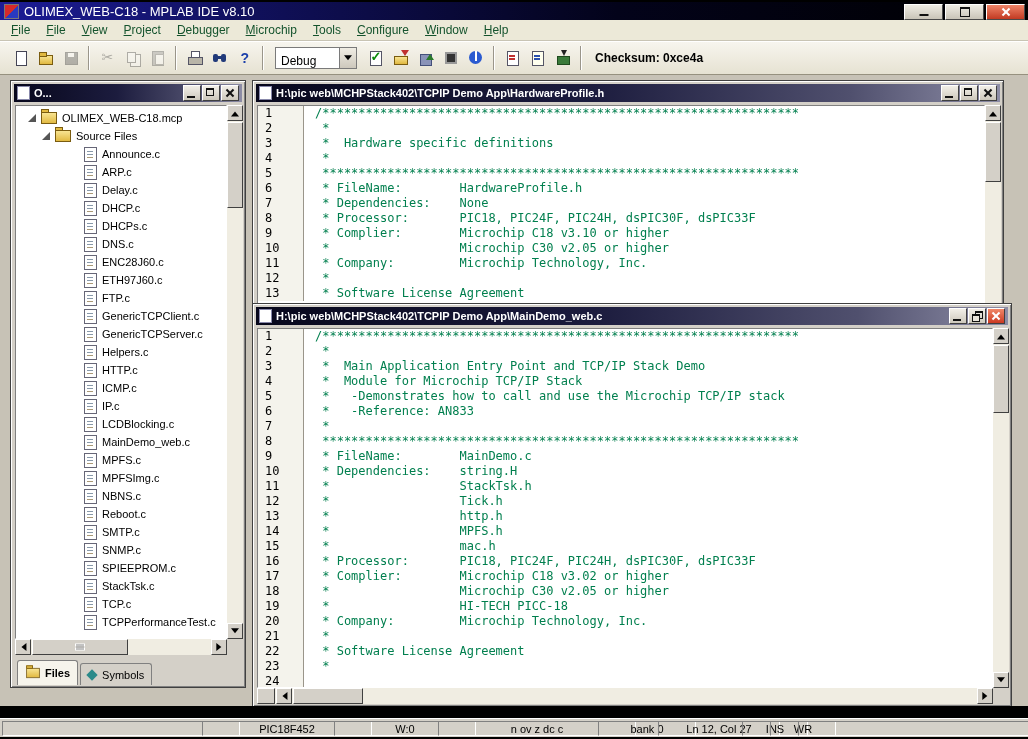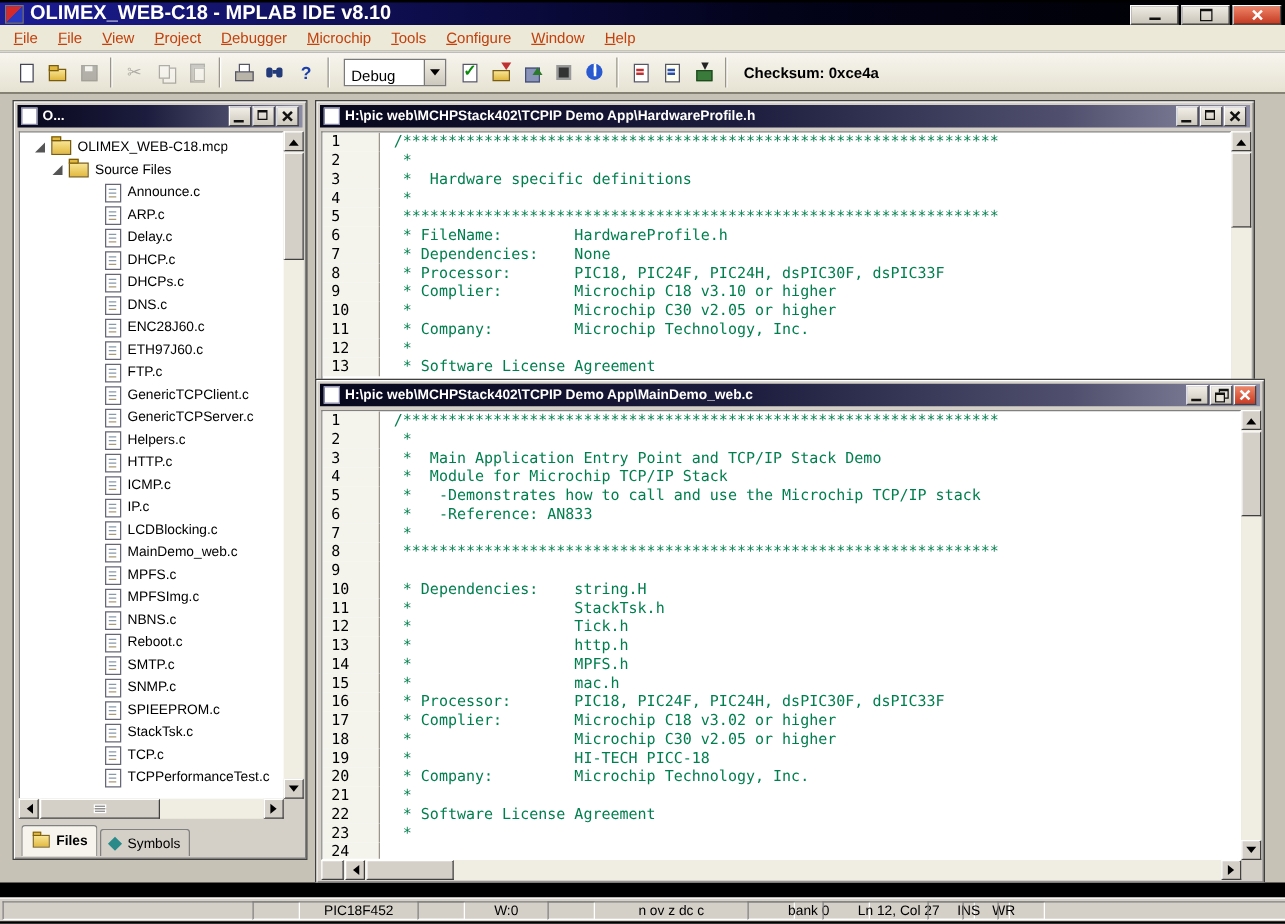--- a/index.html
+++ b/index.html
@@ -5,34 +5,34 @@
   html,body{margin:0;padding:0}
   body{width:1028px;height:739px;background:#000;font-family:"Liberation Sans",sans-serif;overflow:hidden;position:relative;-webkit-font-smoothing:none}
   .screen{position:absolute;inset:0}
 
   
   .app-titlebar{position:absolute;left:0;top:2px;width:1028px;height:18px;
     background:linear-gradient(90deg,#1c1c96 0%,#10105a 25%,#03031a 60%,#000 100%);
     display:flex;align-items:center;padding-left:4px;box-sizing:border-box}
   .app-logo{width:13px;height:13px;margin-right:5px;flex:none;
     background:linear-gradient(135deg,#d42a2a 0 50%,#2a3ac0 50% 100%);border:1px solid #777}
-  .app-title{color:#fff;font-weight:bold;font-size:16px;white-space:nowrap}
+  .app-title{color:#fff;font-weight:normal;font-size:13px;white-space:nowrap}
   .win-controls{position:absolute;right:3px;top:2px;display:flex;gap:2px}
   .wbtn{width:37px;height:14px;position:relative;border:1px solid;border-color:#fff #4a4a4a #4a4a4a #fff;
     background:linear-gradient(#efece4,#c9c4b8)}
   .wbtn.red{background:linear-gradient(#ef8468,#c23a22)}
   .g-min2::after{content:"";position:absolute;left:50%;bottom:3px;width:9px;height:2px;background:#111;transform:translateX(-50%)}
   .g-max2::after{content:"";position:absolute;left:50%;top:2px;width:8px;height:7px;border:1px solid #111;border-top-width:2px;transform:translateX(-50%)}
   .g-close2::before,.g-close2::after{content:"";position:absolute;left:50%;top:50%;width:10px;height:2px;background:#fff;transform:translate(-50%,-50%) rotate(45deg)}
   .g-close2::after{transform:translate(-50%,-50%) rotate(-45deg)}
 
   
   .menubar{position:absolute;left:0;top:20px;width:1028px;height:21px;background:#ece9d8;
     border-bottom:1px solid #c8c4b4;display:flex;align-items:center;padding-left:3px;box-sizing:border-box}
-  .menu-item{padding:2px 8px;font-size:12px;color:#c2410c;cursor:default}
+  .menu-item{padding:2px 8px;font-size:12px;color:#14532d;cursor:default}
   .menu-item::first-letter{text-decoration:underline}
 
   
   .toolbar{position:absolute;left:0;top:41px;width:1028px;height:34px;
     background:linear-gradient(#f7f5ee,#e6e2d2);border-top:1px solid #fff;border-bottom:1px solid #96917f;
     display:flex;align-items:center;padding-left:8px;box-sizing:border-box}
   .tbtn{width:25px;height:25px;display:flex;align-items:center;justify-content:center;flex:none}
   .tbtn.disabled{opacity:.38;filter:grayscale(1)}
   .tsep{width:0;height:24px;border-left:1px solid #9a958a;border-right:1px solid #fff;margin:0 5px;flex:none}
   .combo{width:80px;height:20px;background:#fff;border:1px solid #7a7a7a;display:flex;align-items:flex-end;margin:0 6px;flex:none}
@@ -458,21 +458,21 @@
       </div>
       <div class="code-area" id="editor2-code">
           <div class="crow"><span class="ln">1</span><span class="ctext">/******************************************************************</span></div>
           <div class="crow"><span class="ln">2</span><span class="ctext"> *</span></div>
           <div class="crow"><span class="ln">3</span><span class="ctext"> *  Main Application Entry Point and TCP/IP Stack Demo</span></div>
           <div class="crow"><span class="ln">4</span><span class="ctext"> *  Module for Microchip TCP/IP Stack</span></div>
           <div class="crow"><span class="ln">5</span><span class="ctext"> *   -Demonstrates how to call and use the Microchip TCP/IP stack</span></div>
           <div class="crow"><span class="ln">6</span><span class="ctext"> *   -Reference: AN833</span></div>
           <div class="crow"><span class="ln">7</span><span class="ctext"> *</span></div>
           <div class="crow"><span class="ln">8</span><span class="ctext"> ******************************************************************</span></div>
-          <div class="crow"><span class="ln">9</span></div>
+          <div class="crow"><span class="ln">9</span><span class="ctext"> * FileName:        MainDemo.c</span></div>
           <div class="crow"><span class="ln">10</span><span class="ctext"> * Dependencies:    string.H</span></div>
           <div class="crow"><span class="ln">11</span><span class="ctext"> *                  StackTsk.h</span></div>
           <div class="crow"><span class="ln">12</span><span class="ctext"> *                  Tick.h</span></div>
           <div class="crow"><span class="ln">13</span><span class="ctext"> *                  http.h</span></div>
           <div class="crow"><span class="ln">14</span><span class="ctext"> *                  MPFS.h</span></div>
           <div class="crow"><span class="ln">15</span><span class="ctext"> *                  mac.h</span></div>
           <div class="crow"><span class="ln">16</span><span class="ctext"> * Processor:       PIC18, PIC24F, PIC24H, dsPIC30F, dsPIC33F</span></div>
           <div class="crow"><span class="ln">17</span><span class="ctext"> * Complier:        Microchip C18 v3.02 or higher</span></div>
           <div class="crow"><span class="ln">18</span><span class="ctext"> *                  Microchip C30 v2.05 or higher</span></div>
           <div class="crow"><span class="ln">19</span><span class="ctext"> *                  HI-TECH PICC-18</span></div>

